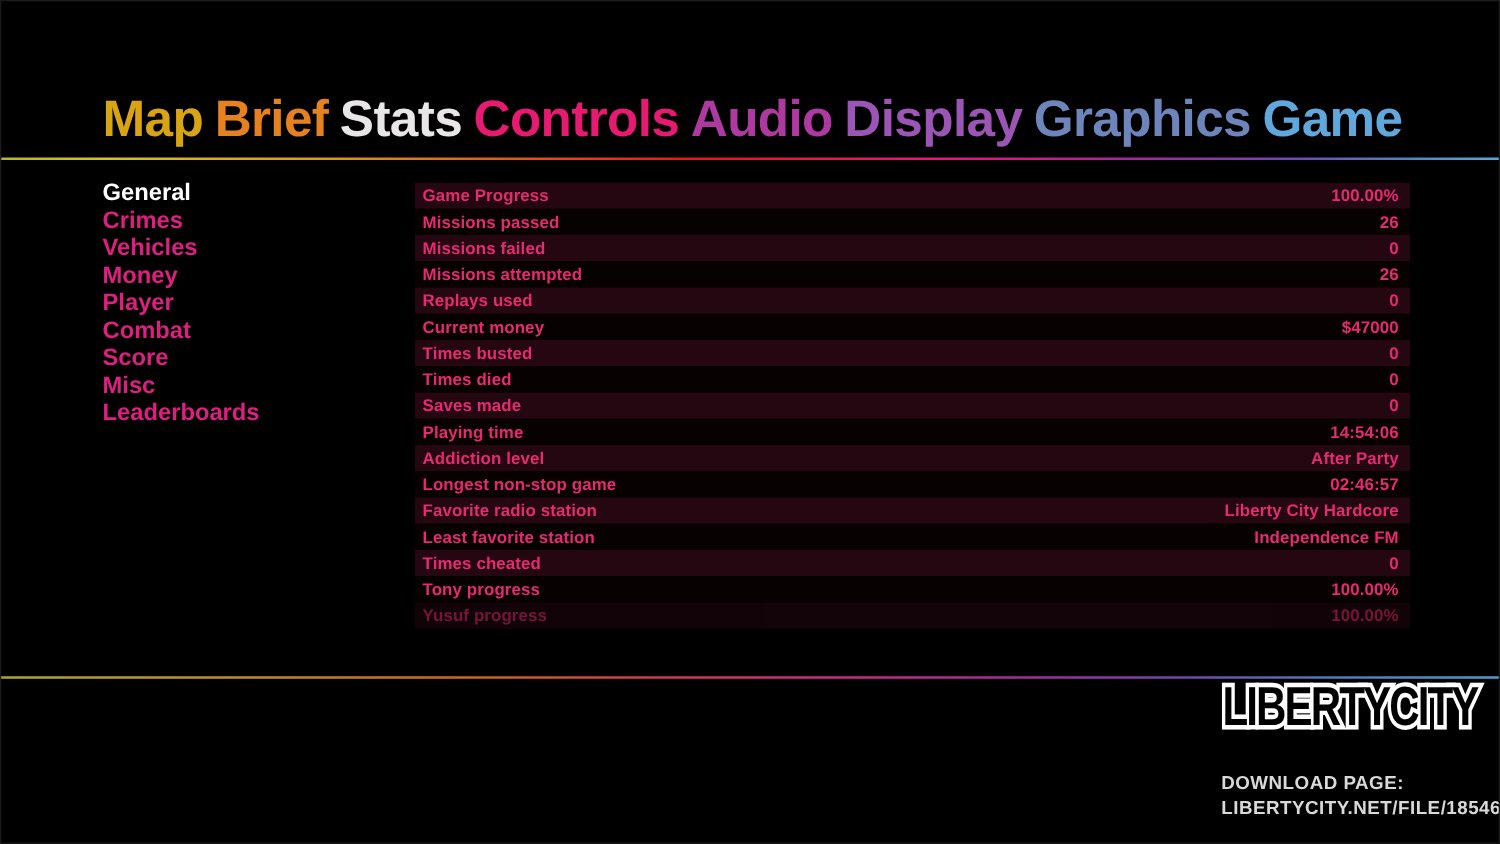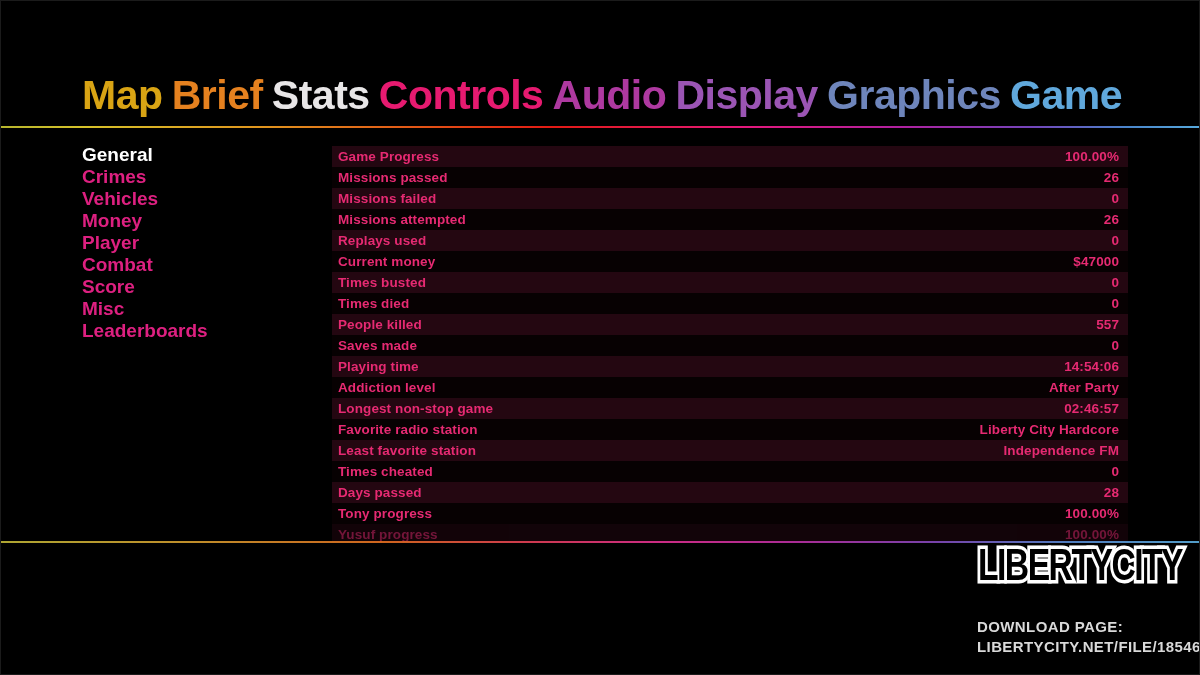--- a/index.html
+++ b/index.html
@@ -118,24 +118,20 @@
     </div>
   <div class="stat-row">
       <span class="sl">Times busted</span>
       <span class="sv">0</span>
     </div>
   <div class="stat-row">
       <span class="sl">Times died</span>
       <span class="sv">0</span>
     </div>
   <div class="stat-row">
-      <span class="sl">People killed</span>
-      <span class="sv">557</span>
-    </div>
-  <div class="stat-row">
       <span class="sl">Saves made</span>
       <span class="sv">0</span>
     </div>
   <div class="stat-row">
       <span class="sl">Playing time</span>
       <span class="sv">14:54:06</span>
     </div>
   <div class="stat-row">
       <span class="sl">Addiction level</span>
       <span class="sv">After Party</span>
@@ -150,24 +146,20 @@
     </div>
   <div class="stat-row">
       <span class="sl">Least favorite station</span>
       <span class="sv">Independence FM</span>
     </div>
   <div class="stat-row">
       <span class="sl">Times cheated</span>
       <span class="sv">0</span>
     </div>
   <div class="stat-row">
-      <span class="sl">Days passed</span>
-      <span class="sv">28</span>
-    </div>
-  <div class="stat-row">
       <span class="sl">Tony progress</span>
       <span class="sv">100.00%</span>
     </div>
   <div class="stat-row">
       <span class="sl">Yusuf progress</span>
       <span class="sv">100.00%</span>
     </div>
 </div>
 
 <div class="gradient-line line-bottom"></div>

